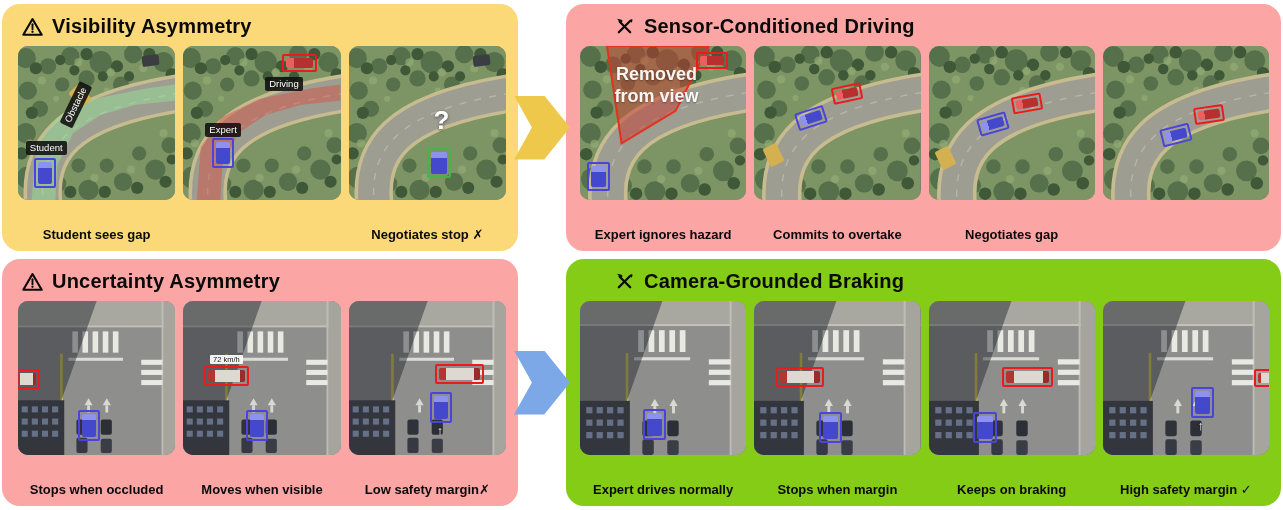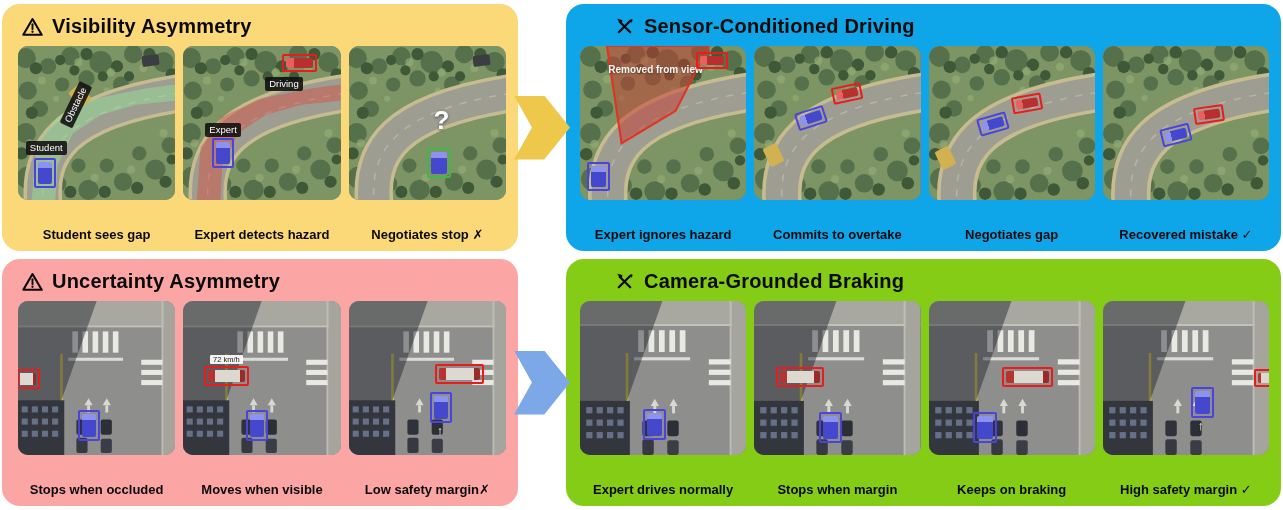--- a/index.html
+++ b/index.html
@@ -4,21 +4,21 @@
 <style>
   *{margin:0;padding:0;box-sizing:border-box}
   html,body{width:1283px;height:510px;overflow:hidden}
   body{font-family:"Liberation Sans","DejaVu Sans",sans-serif;background:#fff}
   .fig{width:1283px;height:510px;padding:4px 2px;display:flex;flex-direction:column;gap:8px}
   .band{display:flex;align-items:stretch;height:247px}
   .panel{border-radius:18px;display:flex;flex-direction:column;padding:8px 12px 6px 16px;position:relative;z-index:1}
   .panel.problem{width:516px;flex:none}
   .panel.solution{flex:1;padding-left:14px}
   .band1 .problem{background:#fbd878}
-  .band1 .solution{background:#0ea5e9}
+  .band1 .solution{background:#fca5a5}
   .band2 .problem{background:#fca5a5}
   .band2 .solution{background:#84cc16}
   .arrow-wrap{width:64px;flex:none;display:flex;align-items:center;justify-content:center;margin:0 -8px;z-index:2}
   .flow-arrow{width:56px;height:64px;clip-path:polygon(0 0,54% 0,100% 50%,54% 100%,0 100%,32% 50%)}
   .band1 .flow-arrow{background:#eec84a}
   .band2 .flow-arrow{background:#7da8e8}
   .panel-head{display:flex;align-items:center;gap:9px;padding:3px 0 8px 4px}
   .solution .panel-head{padding-left:34px}
   .panel-head h2{font-size:20px;font-weight:bold;color:#0a0a0a;letter-spacing:.2px}
   .icon{width:21px;height:21px;display:inline-flex;flex:none}
@@ -37,21 +37,21 @@
   .v-blue{background:linear-gradient(180deg,#8e92ef 0 28%,#4348cc 28%)}
   .v-blue.h{background:linear-gradient(90deg,#8e92ef 0 28%,#4348cc 28%)}
   .v-red{background:linear-gradient(180deg,#e86060 0 30%,#b92f2f 30%)}
   .v-red.h{background:linear-gradient(90deg,#e86060 0 30%,#b92f2f 30%)}
   .v-truck{background:linear-gradient(90deg,#b53330 0 18%,#ddd8d0 18% 86%,#992c29 86%)}
   .freeveh{position:absolute;border-radius:2px}
   .v-yellow{background:#d4b150}
   .v-dark{background:#3a3d42}
   .badge{position:absolute;background:rgba(15,15,15,.88);color:#fff;font-size:9.5px;line-height:1.25;padding:1px 4px;border-radius:2px;white-space:nowrap}
   .qmark{position:absolute;color:#fff;font-size:26px;font-weight:bold;text-shadow:0 1px 3px rgba(0,0,0,.55)}
-  .removed{position:absolute;color:rgba(255,255,255,.95);font-size:10px;font-weight:600;line-height:1.2;width:58%;text-shadow:0 1px 2px rgba(0,0,0,.35)}
+  .removed{position:absolute;color:rgba(255,255,255,.95);font-size:18px;font-weight:600;text-align:center;line-height:1.2;width:58%;text-shadow:0 1px 2px rgba(0,0,0,.35)}
   .speed{position:absolute;background:rgba(255,255,255,.92);color:#1a1a1a;font-size:7.5px;padding:0 3px;border-radius:1px}
   .uparrow{position:absolute;color:#fff;font-weight:bold;font-size:13px;text-shadow:0 0 2px rgba(0,0,0,.65)}
 </style>
 </head>
 <body>
 
 <svg width="0" height="0" style="position:absolute" aria-hidden="true">
 <defs>
 <g id="forest">
   <rect width="160" height="152" fill="#7d9464"></rect>
@@ -213,21 +213,20 @@
               </svg>
             <div class="bb red" style="left:63%;top:5%;width:22%;height:12%">
                 <div class="veh v-red h"></div>
               </div>
             <span class="badge" style="left:52%;top:20%">Driving</span>
             <span class="badge" style="left:14%;top:50%">Expert</span>
             <div class="bb blue" style="left:18%;top:60%;width:14%;height:19%">
                 <div class="veh v-blue"></div>
               </div>
           </div>
-          <figcaption class="cap">Expert detects hazard</figcaption>
         </figure>
 
         <figure class="thumb">
           <div class="scene">
             <svg class="bg" viewBox="0 0 160 152" preserveAspectRatio="xMidYMid slice">
                 <use href="#forest"></use>
               </svg>
             <div class="freeveh v-dark" style="left:79%;top:6%;width:11%;height:7%;transform:rotate(-8deg)"></div>
             <span class="qmark" style="left:54%;top:38%">?</span>
             <div class="bb green" style="left:50%;top:66%;width:15%;height:20%">
@@ -316,21 +315,20 @@
             <svg class="bg" viewBox="0 0 160 152" preserveAspectRatio="xMidYMid slice">
                 <use href="#forest"></use>
               </svg>
             <div class="bb blue" style="left:35%;top:52%;width:18%;height:12%;transform:rotate(-14deg)">
                 <div class="veh v-blue h"></div>
               </div>
             <div class="bb red" style="left:55%;top:39%;width:18%;height:11%;transform:rotate(-8deg)">
                 <div class="veh v-red h"></div>
               </div>
           </div>
-          <figcaption class="cap">Recovered mistake ✓</figcaption>
         </figure>
 
       </div>
     </section>
   </div>
 
   <div class="band band2">
 
     <section class="panel problem">
       <header class="panel-head">

